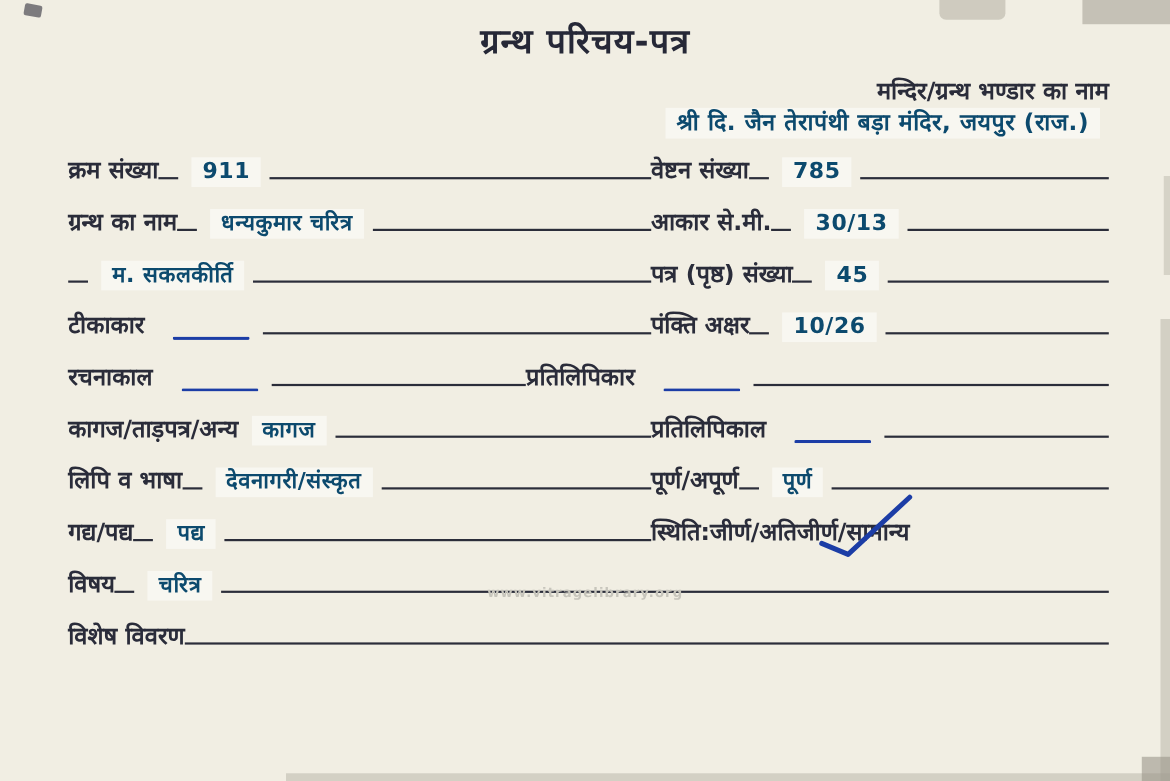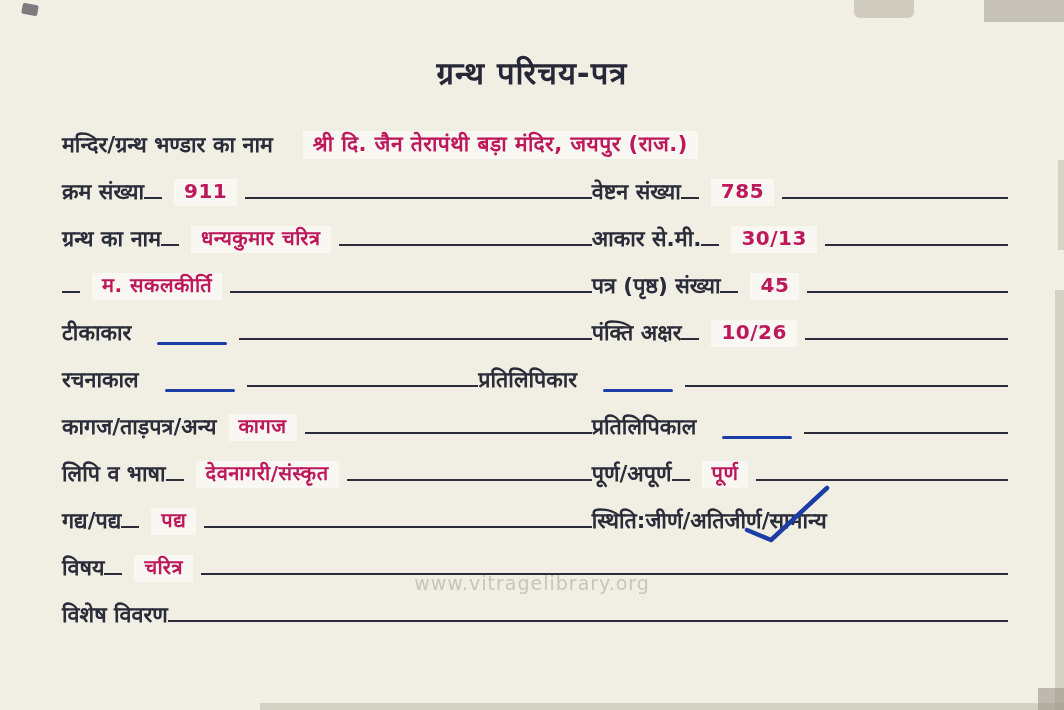--- a/index.html
+++ b/index.html
@@ -17,49 +17,49 @@
   .art-tl{top:4px;left:22px;width:16px;height:11px;background:#55545c;opacity:.75;transform:rotate(10deg);border-radius:2px;}
   .art-tr1{top:0;right:150px;width:60px;height:18px;background:#b2ae a2;background:#b2aea2;opacity:.55;border-radius:0 0 6px 6px;}
   .art-tr2{top:0;right:0;width:80px;height:22px;background:#a9a497;opacity:.6;}
   .art-right{top:290px;right:0;width:9px;height:420px;background:#b5b1a5;opacity:.5;}
   .art-bottom{bottom:0;left:260px;right:0;height:7px;background:#b5b1a5;opacity:.5;}
   .art-br{bottom:0;right:0;width:26px;height:22px;background:#9b968a;opacity:.6;}
   .art-r-mid{top:160px;right:0;width:6px;height:90px;background:#bcb8ac;opacity:.5;}
 
   .title{
     text-align:center;font-size:31px;font-weight:700;
-    padding-top:51px;letter-spacing:1px;color:#262837;
+    padding-top:15px;letter-spacing:1px;color:#262837;
   }
   .content{padding:14px 56px 0 62px;}
   .row{display:flex;align-items:flex-end;height:47px;}
-  .row.header-row{height:52px;}
+  .row.header-row{height:52px;flex-direction:column;}
   .field{display:flex;align-items:flex-end;min-width:0;}
   .field.left{flex:0 0 56%;}
   .field.right{flex:1 1 auto;}
   .label{
     font-size:21.5px;font-weight:600;white-space:nowrap;
     color:#2a2c3a;line-height:1.25;
   }
   .value{
-    font-size:20px;font-weight:700;color:#be185d;white-space:nowrap;
+    font-size:20px;font-weight:700;color:#0c4a6e;white-space:nowrap;
     margin:0 8px 0 12px;padding:0 10px 2px;background:rgba(255,255,255,.5);
     border-radius:0;line-height:1.25;letter-spacing:.5px;
   }
   .header-row .value{margin-left:30px;font-size:21px;}
   .line{flex:1 1 auto;border-bottom:2px solid #2b2d3a;margin-bottom:7px;min-width:12px;}
   .stub{flex:0 0 18px;border-bottom:2px solid #2b2d3a;margin-bottom:7px;}
   .hand-dash{
     flex:0 0 70px;border-bottom:3px solid #1c3da6;
     margin:0 12px 2px 26px;border-radius:2px;
   }
   .tick-anchor{position:relative;display:inline-block;}
   .tick{position:absolute;right:-6px;top:-24px;}
   .watermark{
-    position:absolute;top:572px;left:50%;transform:translateX(-50%);
-    color:#c7c5bc;font-size:19px;letter-spacing:1px;font-weight:400;
+    position:absolute;top:532px;left:50%;transform:translateX(-50%);
+    color:#c7c5bc;font-size:12px;letter-spacing:1px;font-weight:700;
   }
 </style>
 </head>
 <body>
 
 <div class="card">
 
   <div class="art art-tl"></div>
   <div class="art art-tr1"></div>
   <div class="art art-tr2"></div>

